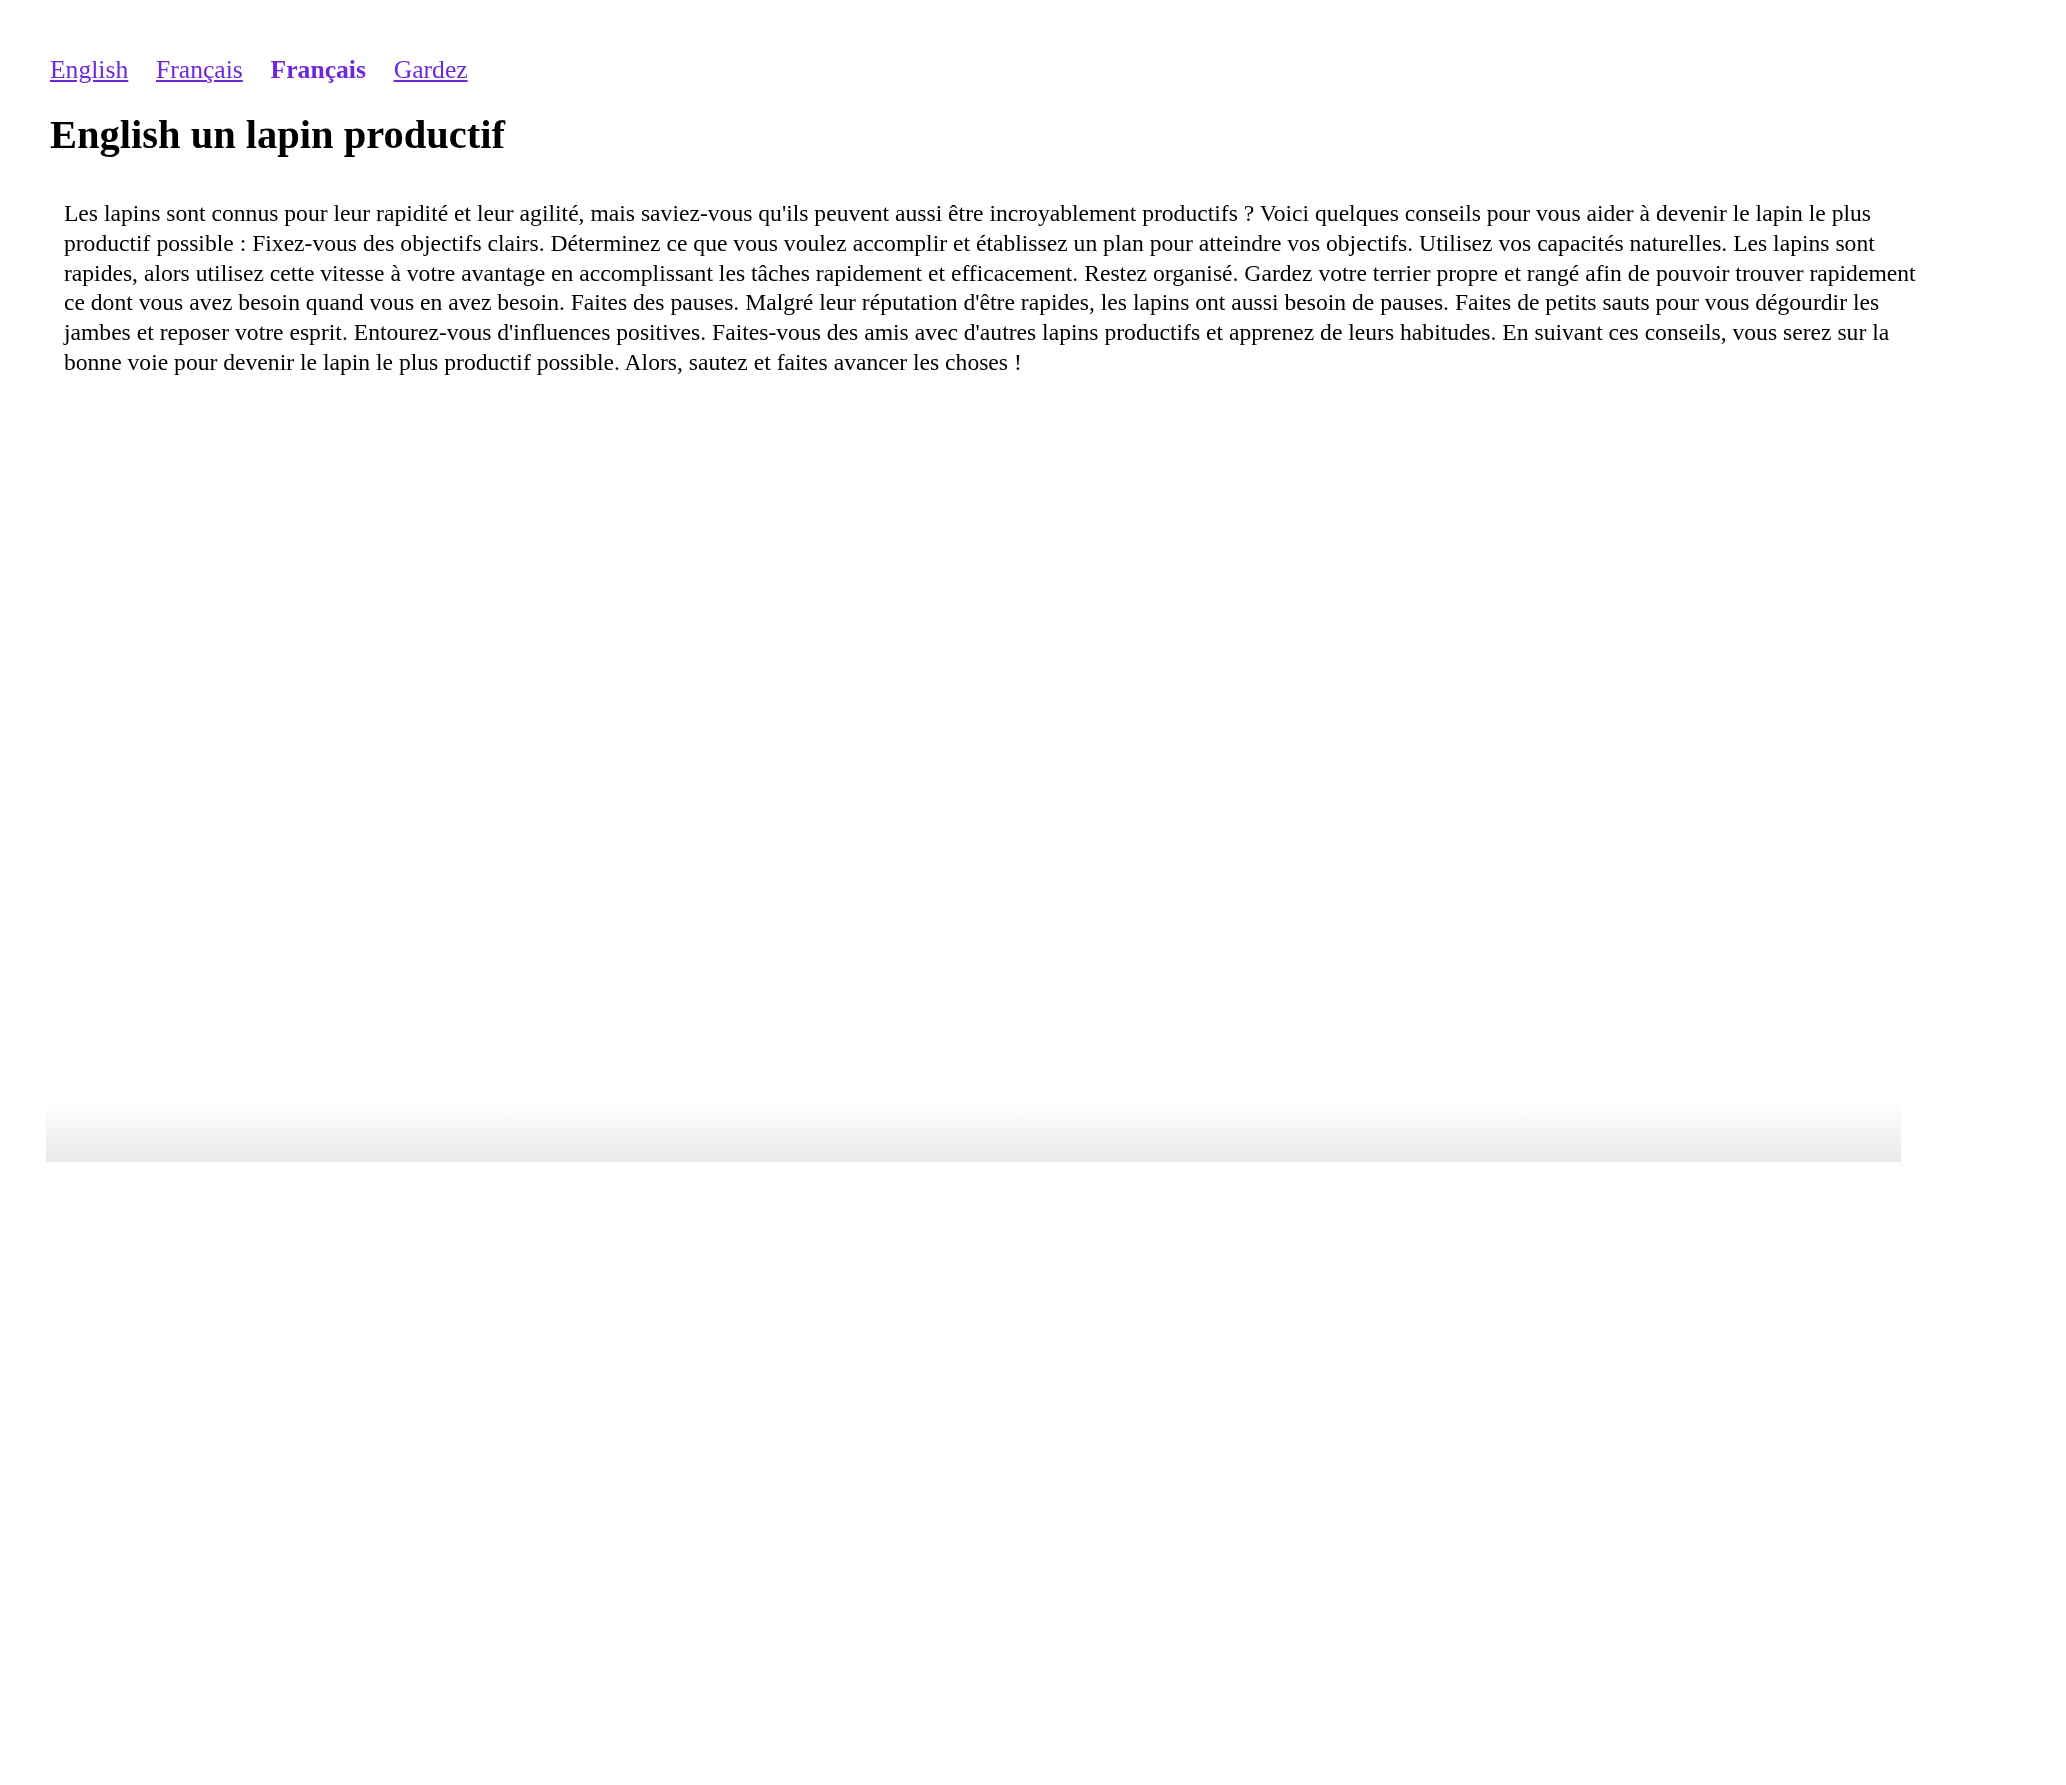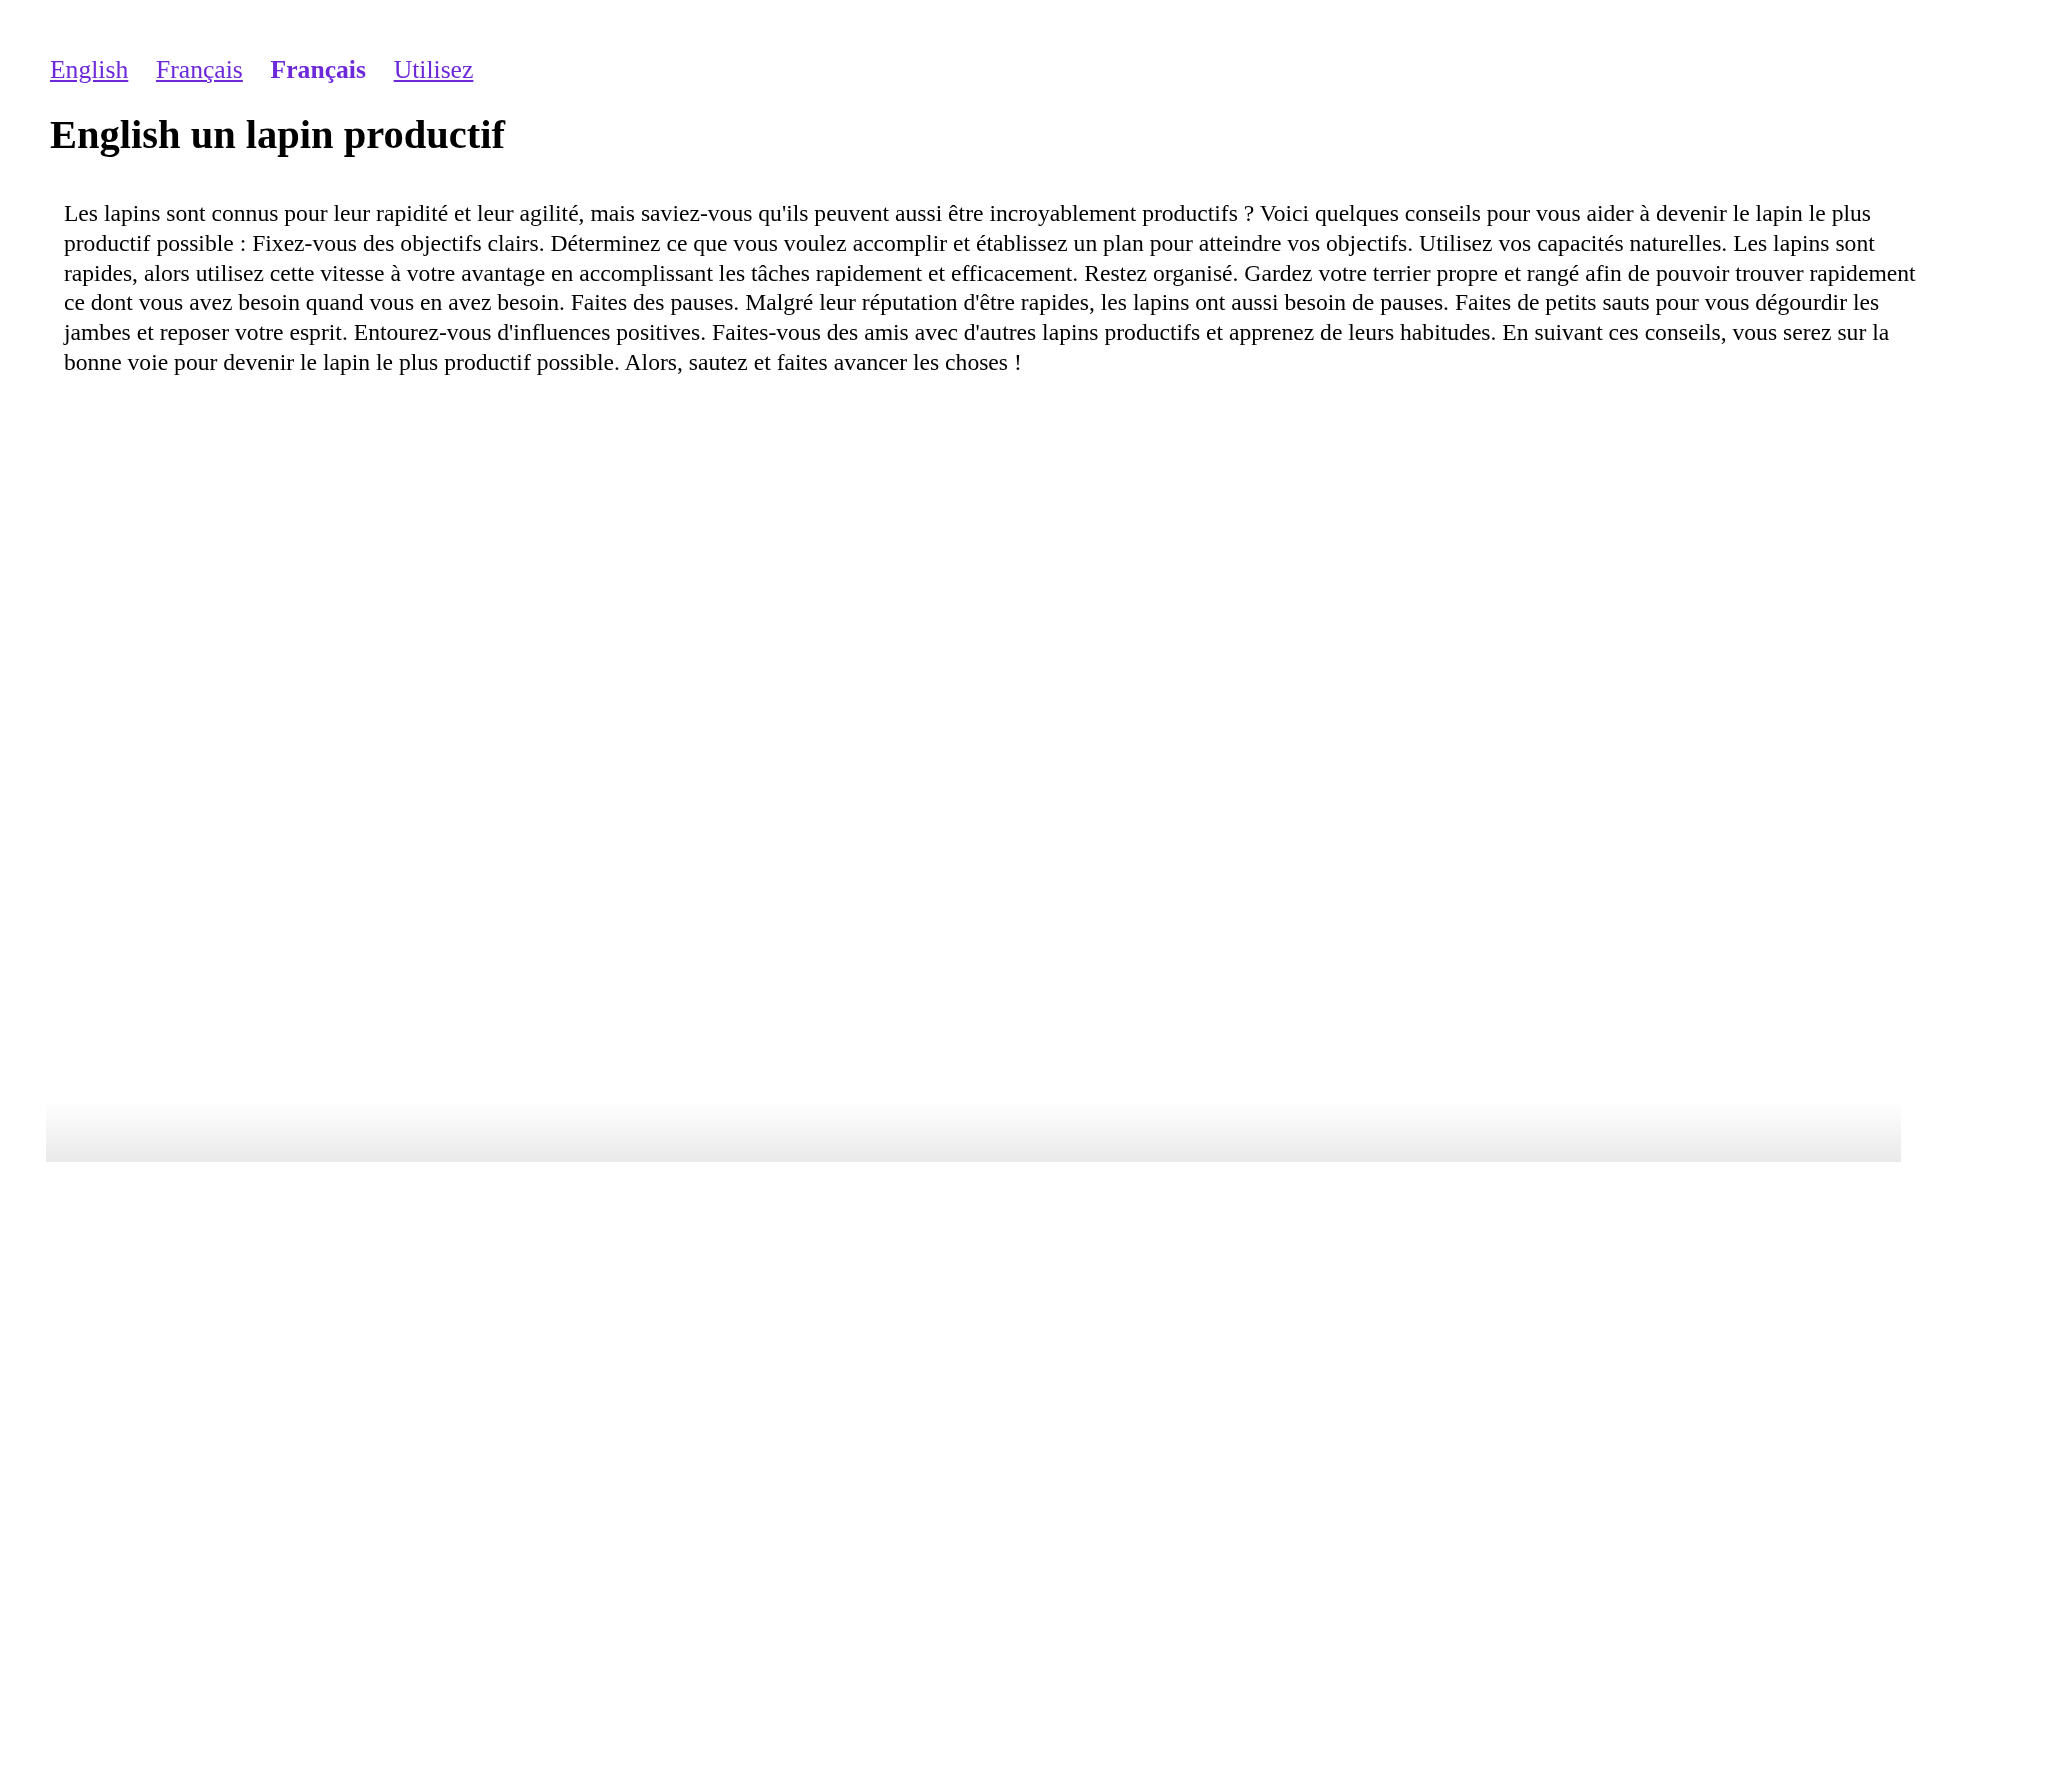--- a/index.html
+++ b/index.html
@@ -61,21 +61,21 @@
       pointer-events: none;
     }
   </style>
 </head>
 <body>
 
 <div class="stage">
   <div class="content">
 
     <nav class="lang-nav">
-      <a href="#" class="lang">English</a><a href="#" class="lang">Français</a><span class="lang current">Français</span><a href="#" class="lang">Utilisez</a>
+      <a href="#" class="lang">English</a><a href="#" class="lang">Français</a><span class="lang current">Français</span><a href="#" class="lang">Gardez</a>
     </nav>
 
     <h1 class="page-title">English un lapin productif</h1>
 
     <p class="article-paragraph">Les lapins sont connus pour leur rapidité et leur agilité, mais saviez-vous qu'ils peuvent aussi être incroyablement productifs ? Voici quelques conseils pour vous aider à devenir le lapin le plus productif possible : Fixez-vous des objectifs clairs. Déterminez ce que vous voulez accomplir et établissez un plan pour atteindre vos objectifs. Utilisez vos capacités naturelles. Les lapins sont rapides, alors utilisez cette vitesse à votre avantage en accomplissant les tâches rapidement et efficacement. Restez organisé. Gardez votre terrier propre et rangé afin de pouvoir trouver rapidement ce dont vous avez besoin quand vous en avez besoin. Faites des pauses. Malgré leur réputation d'être rapides, les lapins ont aussi besoin de pauses. Faites de petits sauts pour vous dégourdir les jambes et reposer votre esprit. Entourez-vous d'influences positives. Faites-vous des amis avec d'autres lapins productifs et apprenez de leurs habitudes. En suivant ces conseils, vous serez sur la bonne voie pour devenir le lapin le plus productif possible. Alors, sautez et faites avancer les choses !</p>
 
   </div>
 
   <div class="bottom-fade"></div>
 </div>

